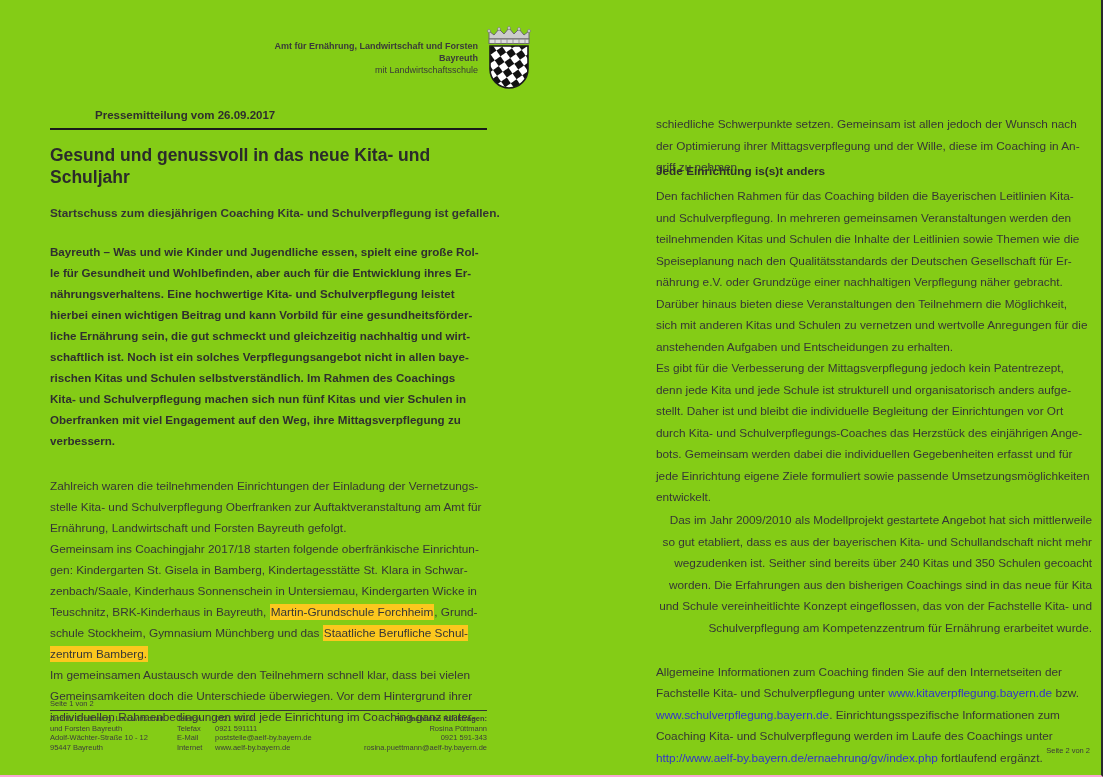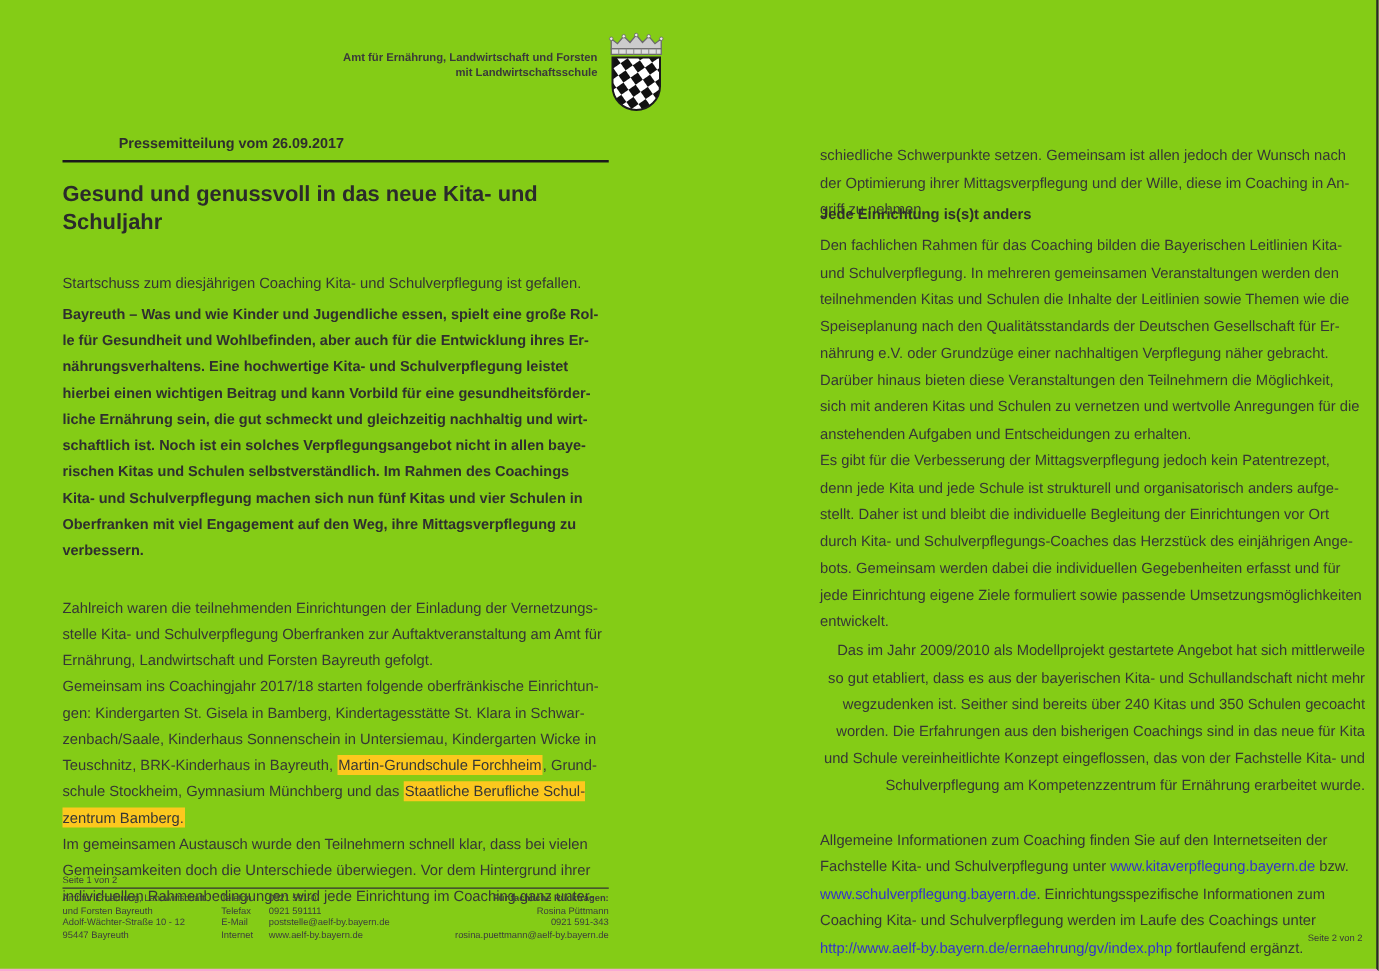--- a/index.html
+++ b/index.html
@@ -15,29 +15,29 @@
     overflow:hidden;
   }
   .abs{position:absolute;}
   .pre{white-space:pre-line;}
   
   .org-block{
     left:50px;top:40px;width:428px;
     text-align:right;font-size:9px;line-height:12px;
     font-weight:bold;color:#3a3a3a;
   }
-  .org-block .light{font-weight:bold;}
+  .org-block .light{font-weight:normal;}
   .crest{left:486px;top:25px;}
   .press-line{left:50px;top:109px;font-size:11.5px;font-weight:bold;color:#2e2e2e;padding-left:45px;}
   .rule-1{left:50px;top:128px;width:437px;height:2px;background:#1a1a1a;}
   .title{
     left:50px;top:144px;width:470px;
     font-size:17.5px;font-weight:bold;line-height:22px;color:#2b2b2b;
   }
-  .subtitle{left:50px;top:218px;width:470px;font-size:11.8px;line-height:16px;}
+  .subtitle{left:50px;top:205px;width:470px;font-size:11.8px;line-height:16px;font-weight:bold;}
   .lead{
     left:50px;top:241px;width:480px;
     font-size:11.6px;font-weight:bold;line-height:21px;color:#2f2f2f;
   }
   .body-text{
     left:50px;top:455px;width:480px;
     font-size:11.8px;line-height:21px;color:#363636;
   }
   .hl{background:#FCC81E;padding:1px 1px;}
   .pagenum-1{left:50px;top:699px;width:437px;text-align:left;font-size:7.5px;color:#3a3a3a;}
@@ -58,20 +58,21 @@
   .pagenum-2{left:656px;top:746px;width:434px;text-align:right;font-size:7.5px;color:#3a3a3a;}
   a.doclink{color:#3333CC;cursor:pointer;}
 </style>
 </head>
 <body>
 
 <div class="doc">
 
   <div class="abs org-block">
     <div>Amt für Ernährung, Landwirtschaft und Forsten</div>
+    <div>Bayreuth</div>
     <div class="light">mit Landwirtschaftsschule</div>
   </div>
 
   <div class="abs crest">
     <svg width="46" height="67" viewBox="0 0 46 67">
       <defs>
         <pattern id="rauten" patternUnits="userSpaceOnUse" width="14" height="14" patternTransform="rotate(-35 23 40)">
           <rect x="0" y="0" width="14" height="14" fill="#ffffff"></rect>
           <rect x="0" y="0" width="7" height="7" fill="#111111"></rect>
           <rect x="7" y="7" width="7" height="7" fill="#111111"></rect>

